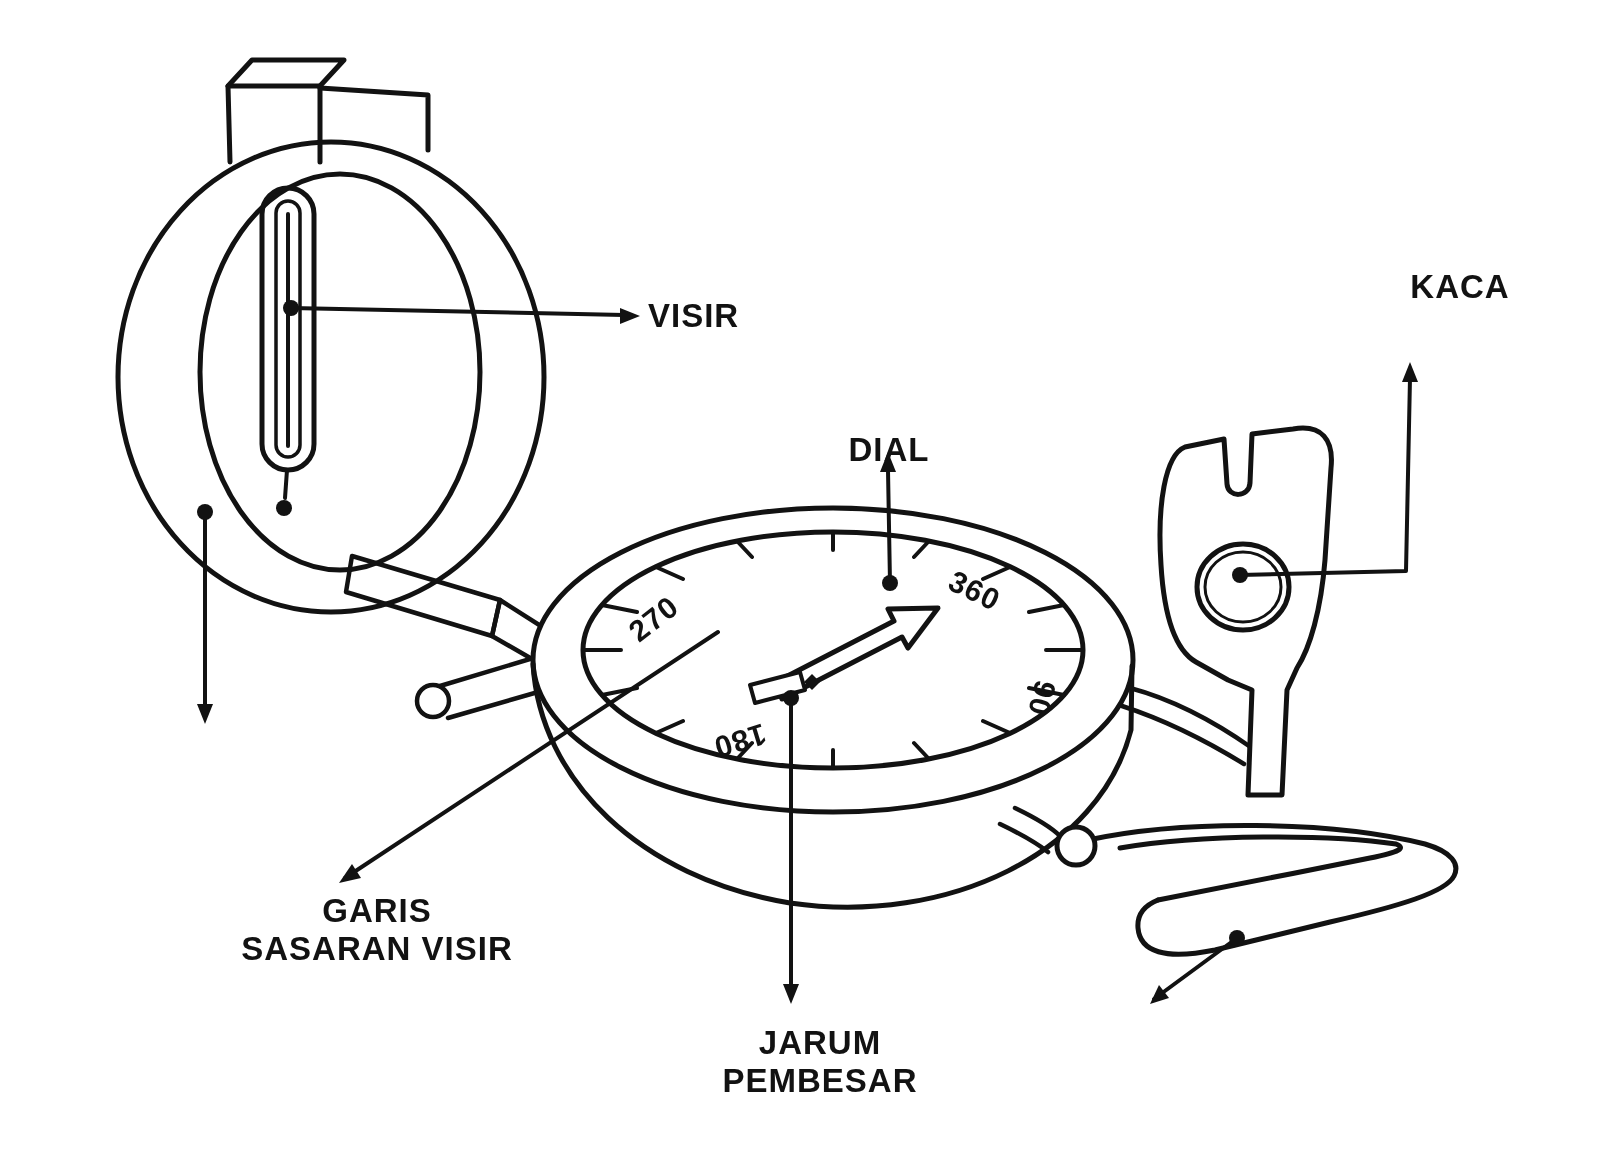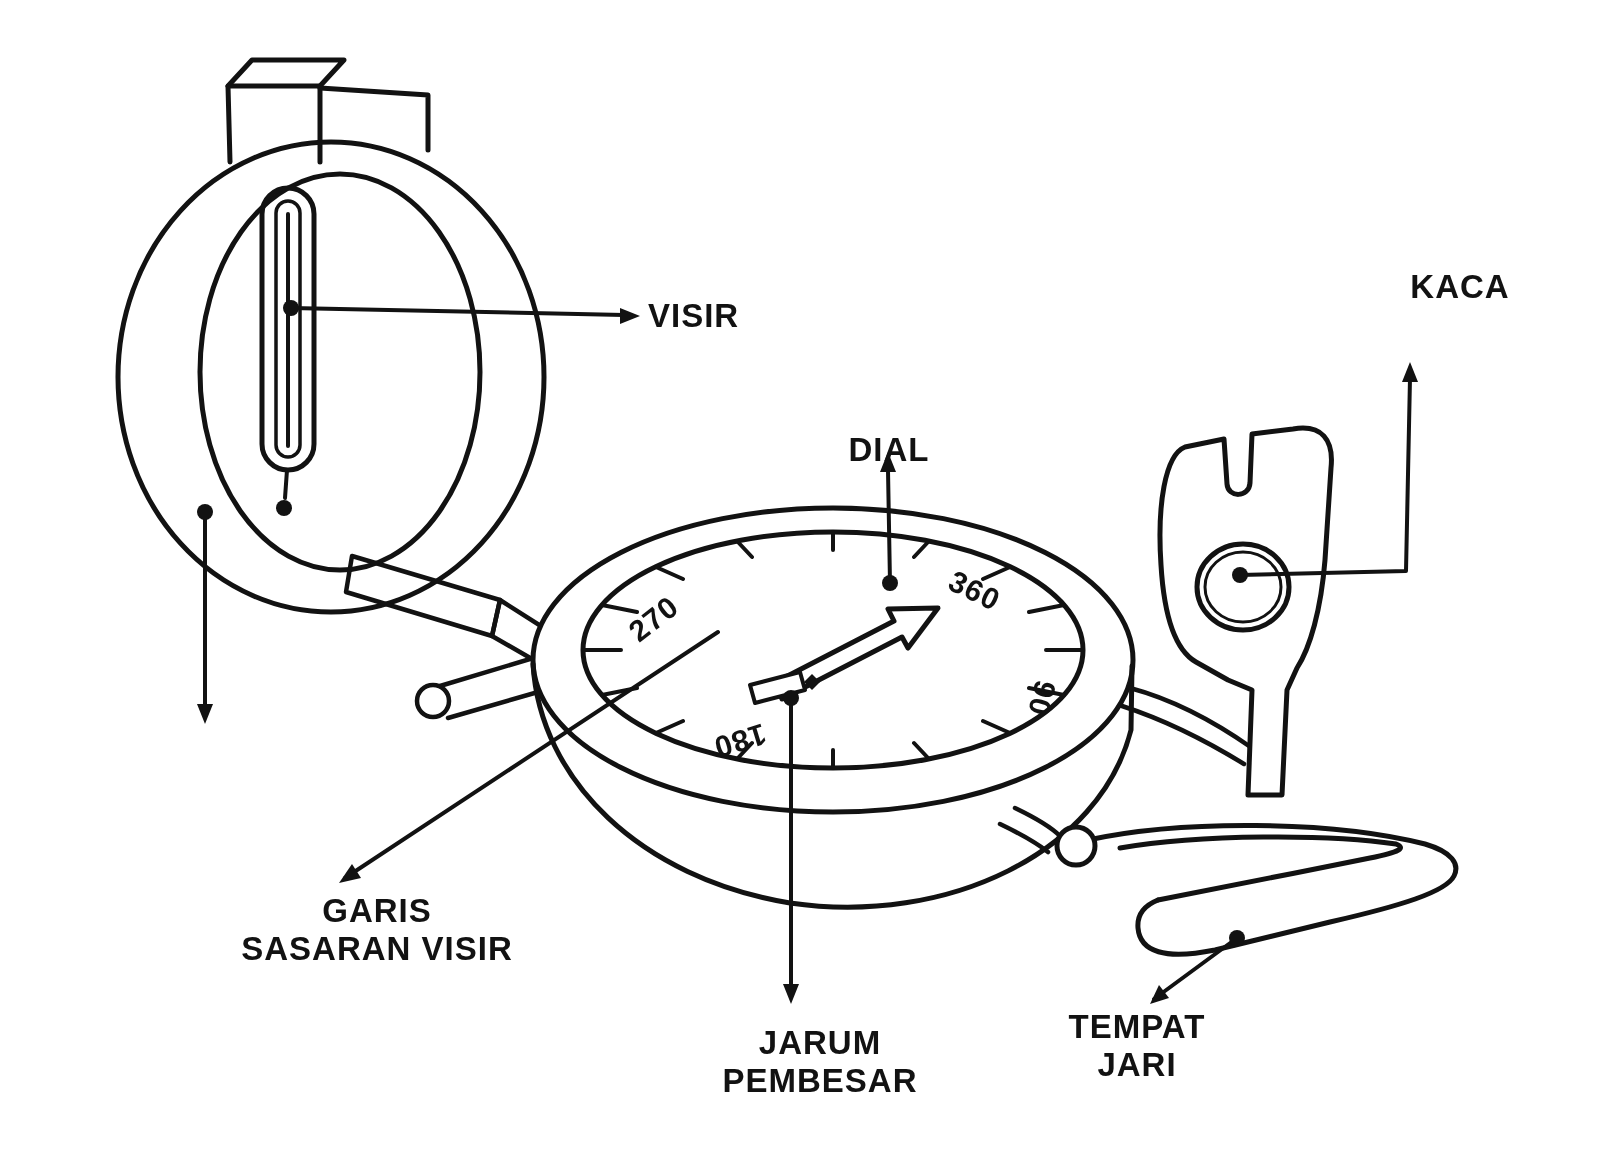--- a/index.html
+++ b/index.html
@@ -120,18 +120,14 @@
   <div class="lbl center" style="left:377px;top:892px;">
     <div>GARIS</div>
     <div>SASARAN VISIR</div>
   </div>
 
   <div class="lbl center" style="left:820px;top:1008px;margin-top:16px;">
     <div>JARUM</div>
     <div>PEMBESAR</div>
   </div>
 
-  <div class="lbl center" style="left:1137px;top:1008px;">
-    <div>TEMPAT</div>
-    <div>JARI</div>
-  </div>
 
 </div>
 
 </body></html>

